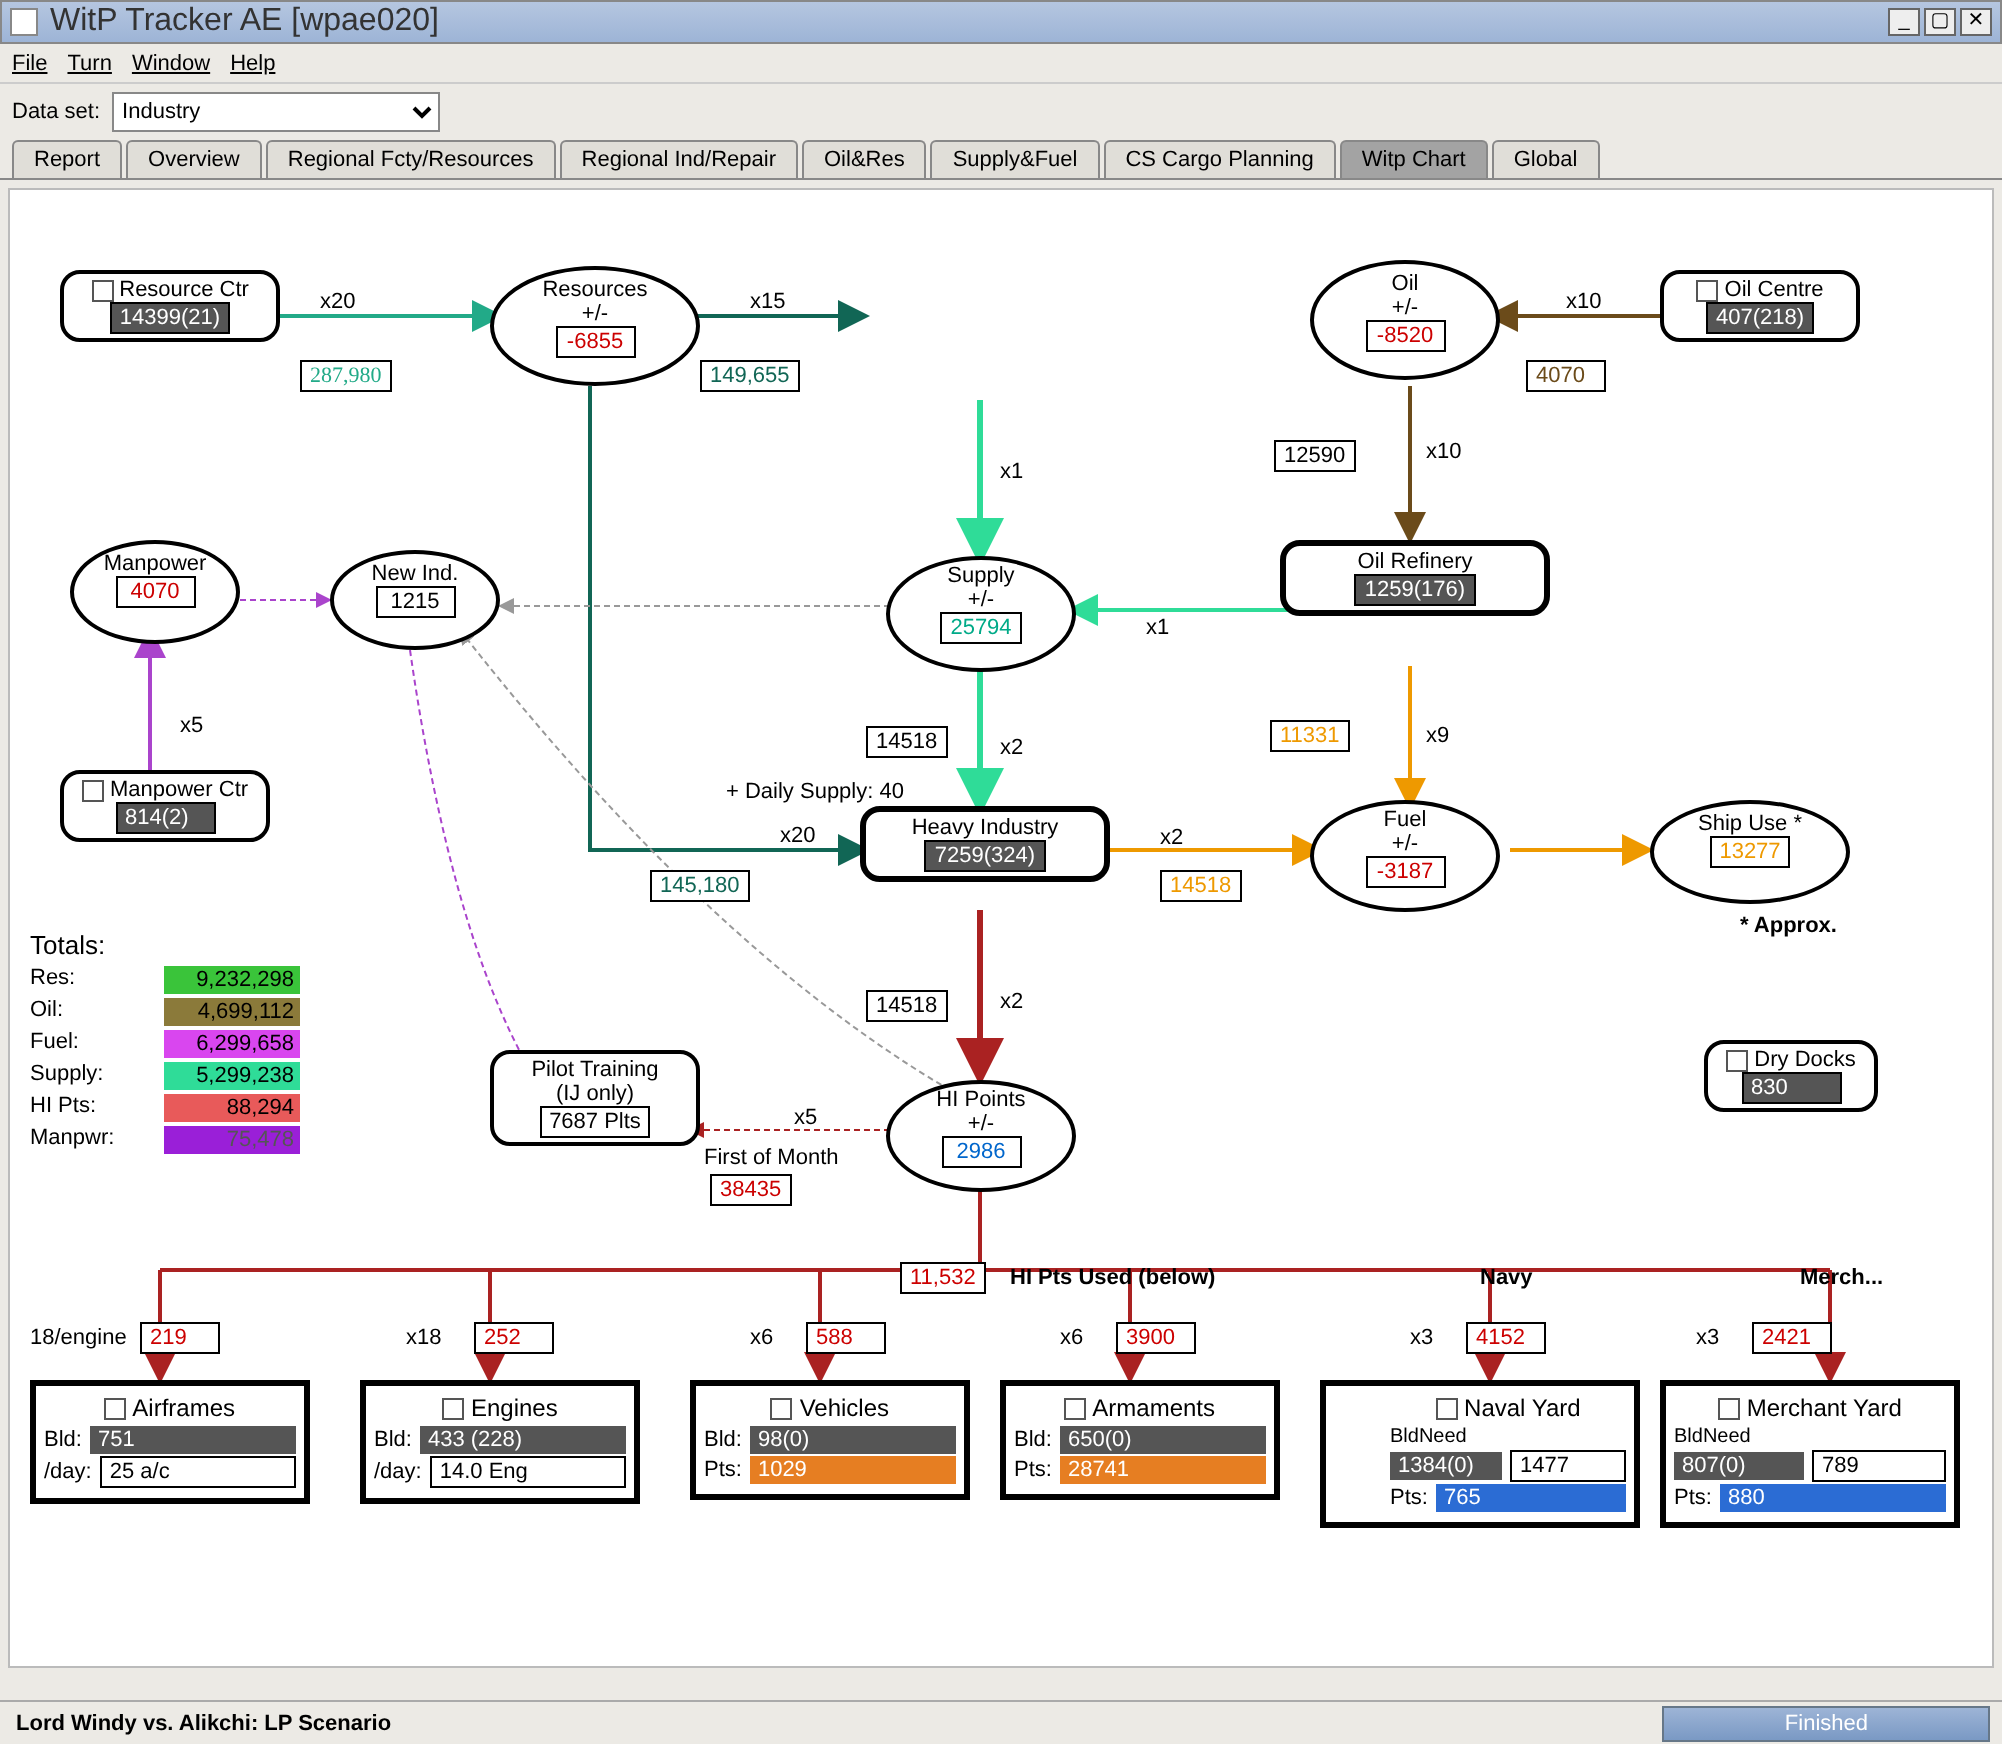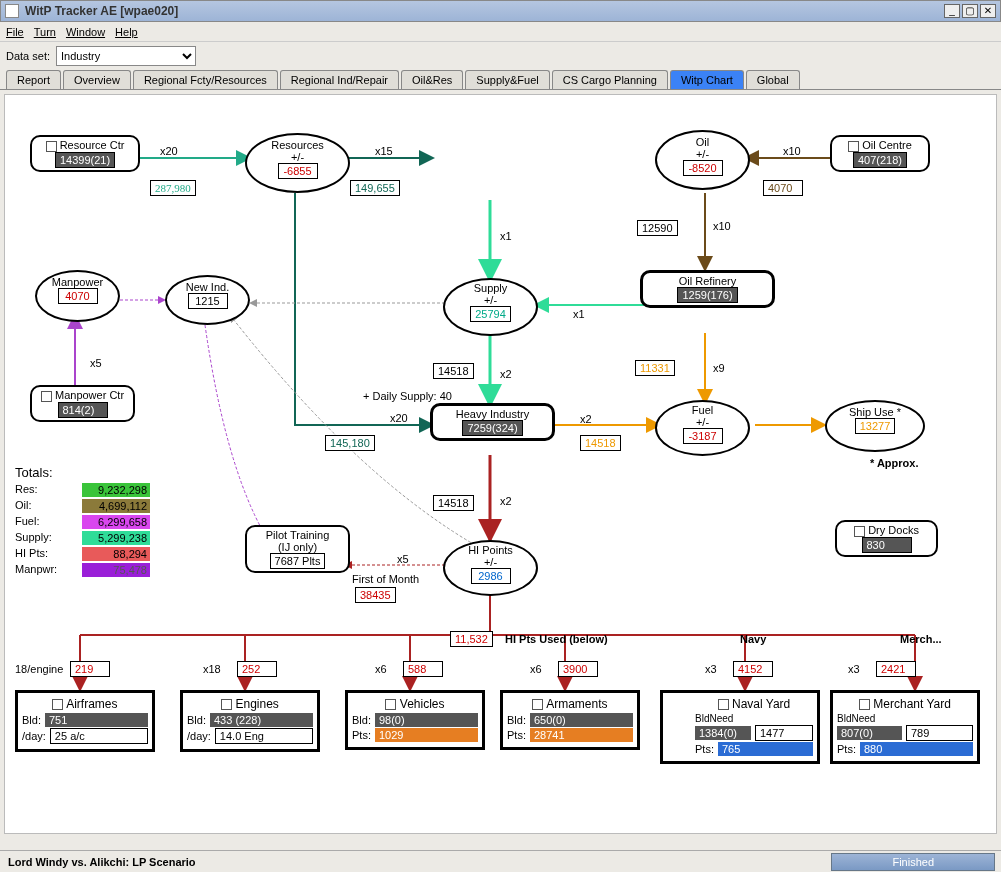--- a/index.html
+++ b/index.html
@@ -1,31 +1,31 @@
 <!DOCTYPE html>
 <html><head>
 <meta charset="utf-8">
 <style>
 * { box-sizing: border-box; margin: 0; padding: 0; }
 body { font-family: Arial, sans-serif; font-size: 11px; background: #eceae5; width: 1001px; height: 872px; position: relative; overflow: hidden; }
 
 .titlebar { background: linear-gradient(#b5c6e0, #9db4d6); height: 22px; display: flex; align-items: center; padding: 0 4px; border: 1px solid #888; }
 .titlebar .icon { width: 14px; height: 14px; background: #fff; border: 1px solid #888; margin-right: 6px; }
-.titlebar .title { font-weight: bold; color: #333; font-size: 12px; flex: 1; }
+.titlebar .title { font-weight: normal; color: #333; font-size: 16px; flex: 1; }
 .titlebar .winbtn { width: 16px; height: 14px; border: 1px solid #666; background: #eee; margin-left: 2px; font-size: 10px; text-align: center; line-height: 12px; }
 
 .menubar { background: #eceae5; height: 20px; display: flex; align-items: center; padding: 0 6px; gap: 10px; border-bottom: 1px solid #ccc; }
 .menubar span { text-decoration: underline; cursor: pointer; }
 
 .dataset-row { padding: 4px 6px; display: flex; align-items: center; gap: 6px; }
-.dataset-row select { width: 140px; height: 20px; border: 1px solid #888; background: #fff; font-size: 11px; }
+.dataset-row select { width: 164px; height: 20px; border: 1px solid #888; background: #fff; font-size: 11px; }
 
 .tabs { display: flex; padding: 0 6px; border-bottom: 1px solid #888; background: #eceae5; }
 .tab { padding: 3px 10px; border: 1px solid #888; border-bottom: none; background: #e0ded8; margin-right: 2px; font-size: 11px; cursor: pointer; border-radius: 3px 3px 0 0; }
-.tab.active { background: #3b82f6; }
+.tab.active { background: #a3a3a3; }
 
 .canvas { position: relative; background: #fff; margin: 4px; height: 740px; border: 1px solid #bbb; }
 
 .node { position: absolute; border: 2px solid #000; border-radius: 10px; background: #fff; text-align: center; padding: 2px 4px; }
 .node.heavy { border-width: 3px; }
 .ellipse { border-radius: 50%; }
 .darkfield { background: #555; color: #fff; border: 1px solid #000; padding: 1px 4px; display: inline-block; font-size: 11px; min-width: 50px; text-align: left; }
 .whitefield { background: #fff; border: 1px solid #000; padding: 1px 4px; display: inline-block; font-size: 11px; min-width: 40px; }
 .redtext { color: #c00; }
 .greentext { color: #0a8; }
@@ -243,21 +243,21 @@
   <div>(IJ only)</div>
   <span class="whitefield">7687 Plts</span>
 </div>
 
 <div class="node ellipse" style="left:438px; top:445px; width:95px; height:56px; padding-top:2px;">
   <div>HI Points</div>
   <div>+/-</div>
   <span class="whitefield bluetext">2986</span>
 </div>
 
-<div class="node" style="left:830px; top:425px; width:103px;">
+<div class="node" style="left:847px; top:425px; width:87px;">
   <span class="chk"></span>
   <span>Dry Docks</span><br>
   <span class="darkfield">830</span>
 </div>
 
 <div class="label" style="left:155px; top:50px;">x20</div>
 <div class="label" style="left:145px; top:85px;font-family:Liberation Serif, serif;"><span class="whitefield" style="color:#2a8;">287,980</span></div>
 <div class="label" style="left:370px; top:50px;">x15</div>
 <div class="label" style="left:345px; top:85px;"><span class="whitefield" style="color:#165;">149,655</span></div>
 <div class="label" style="left:778px; top:50px;">x10</div>

